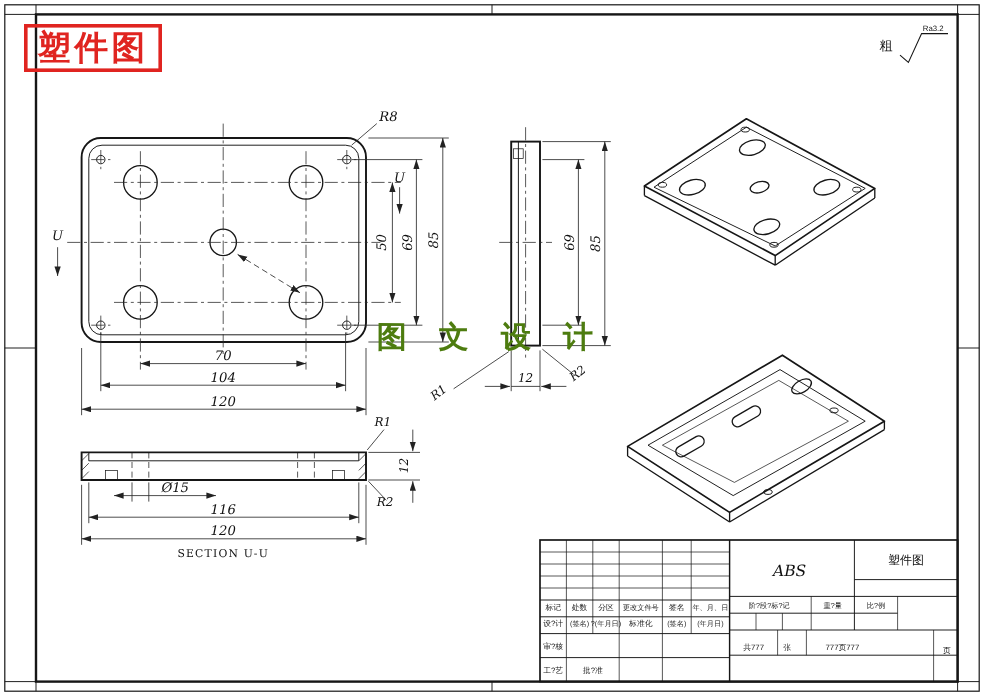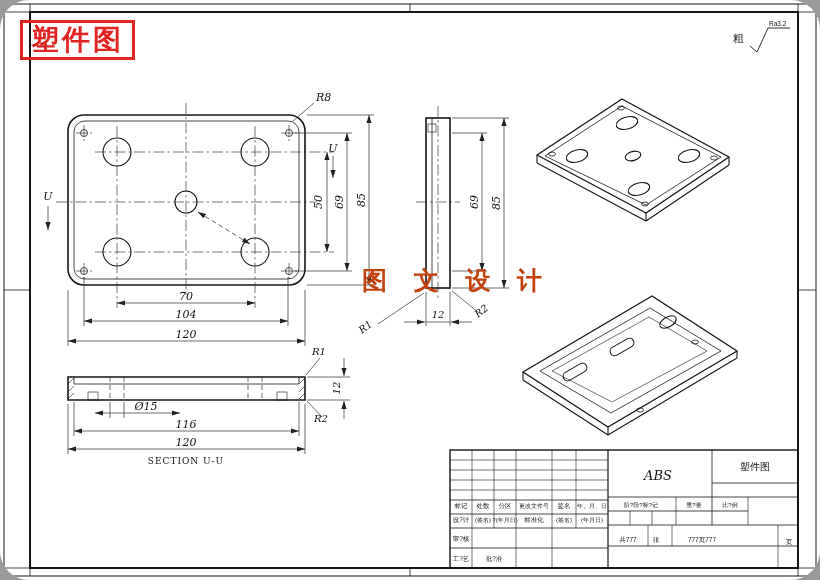--- a/index.html
+++ b/index.html
@@ -1,22 +1,22 @@
 <!DOCTYPE html>
 <html><head>
 <meta charset="utf-8">
 <style>
   html,body{margin:0;padding:0;background:#9a9a9a;}
   .sheet{position:relative;width:820px;height:580px;background:#ffffff;overflow:hidden;
-         font-family:"Liberation Sans",sans-serif;border-radius:29px;}
+         font-family:"Liberation Sans",sans-serif;}
   .sheet > svg{position:absolute;left:0;top:0;}
   .stamp{position:absolute;left:20px;top:20px;border:3px solid #e02420;color:#e02420;
          font:bold 28px/34px "DejaVu Sans",sans-serif;padding:0 8px;letter-spacing:3px;z-index:5;}
   .watermark{position:absolute;left:314px;top:264px;font:bold 25px "DejaVu Serif",serif;
-         color:#c2410c;letter-spacing:9px;white-space:nowrap;z-index:4;margin-left:48px;}
+         color:#4d7c0f;letter-spacing:9px;white-space:nowrap;z-index:4;}
   
   .ln{stroke:#161616;fill:none;}
   .thick{stroke-width:1.6;}
   .med{stroke-width:1.1;}
   .thin{stroke-width:0.8;}
   .hair{stroke-width:0.6;}
   .dim{stroke:#2b2b2b;stroke-width:0.7;fill:none;}
   .cl{stroke:#2b2b2b;stroke-width:0.65;fill:none;stroke-dasharray:11 3 2.5 3;}
   .dash{stroke-dasharray:5 3;}
   text{fill:#111;}

